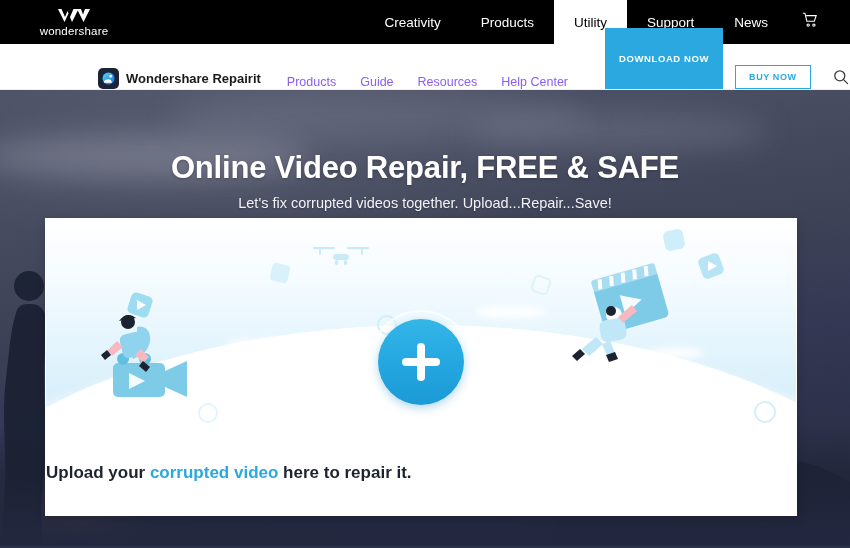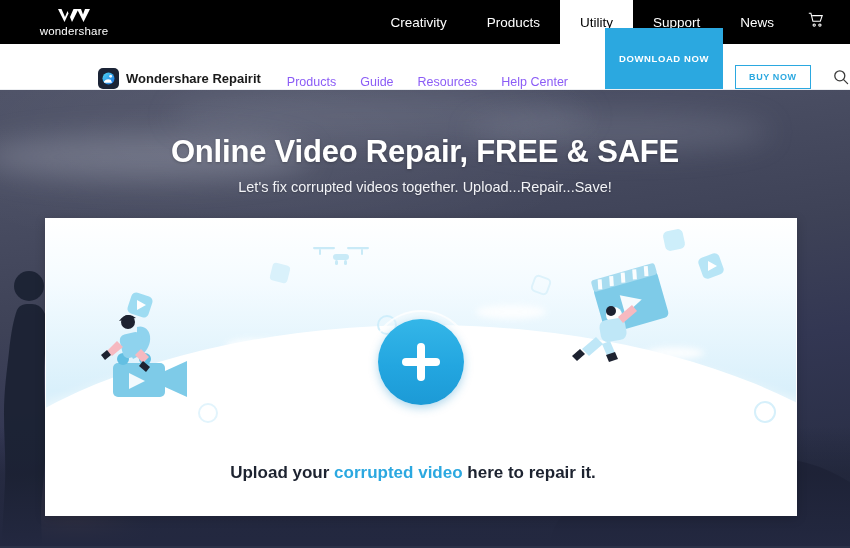--- a/index.html
+++ b/index.html
@@ -28,21 +28,21 @@
   .brand-logo svg { display: block; margin-bottom: 2px; }
   .brand-logo-text {
     color: #ffffff;
     font-size: 11.5px;
     letter-spacing: 0.2px;
     font-weight: 400;
   }
   .topnav {
     margin-left: auto;
     display: flex; align-items: stretch;
-    padding-right: 8px;
+    padding-right: 14px;
   }
   .topnav-item {
     display: flex; align-items: center; justify-content: center;
     padding: 0 20px;
     color: #ffffff;
     font-size: 13.5px;
     font-weight: 400;
     cursor: pointer;
     white-space: nowrap;
   }
@@ -169,21 +169,21 @@
     pointer-events: none;
   }
 
   .hero-title {
     position: relative;
     text-align: center;
     color: #ffffff;
     font-size: 31px;
     font-weight: 700;
     letter-spacing: -0.2px;
-    padding-top: 44px;
+    padding-top: 60px;
     text-shadow: 0 1px 3px rgba(0,0,0,0.25);
   }
   .hero-sub {
     position: relative;
     text-align: center;
     color: #f2f3f7;
     font-size: 14.5px;
     font-weight: 400;
     margin-top: 9px;
     text-shadow: 0 1px 2px rgba(0,0,0,0.25);
@@ -240,21 +240,20 @@
     box-shadow: 0 3px 10px rgba(30,140,200,0.35);
     display: flex; align-items: center; justify-content: center;
   }
   .plus-h { position: absolute; width: 38px; height: 8px; background: #ffffff; border-radius: 4px; }
   .plus-v { position: absolute; width: 8px; height: 38px; background: #ffffff; border-radius: 4px; }
 
   .upload-caption {
     position: absolute;
     left: 0; right: 16px;
     bottom: 32px;
-    text-align: center;
     font-size: 17px;
     font-weight: 700;
     color: #1d2330;
   }
   .upload-caption .hl { color: #2ba8e0; }
 </style>
 </head>
 <body>
 
 <div class="topbar">

